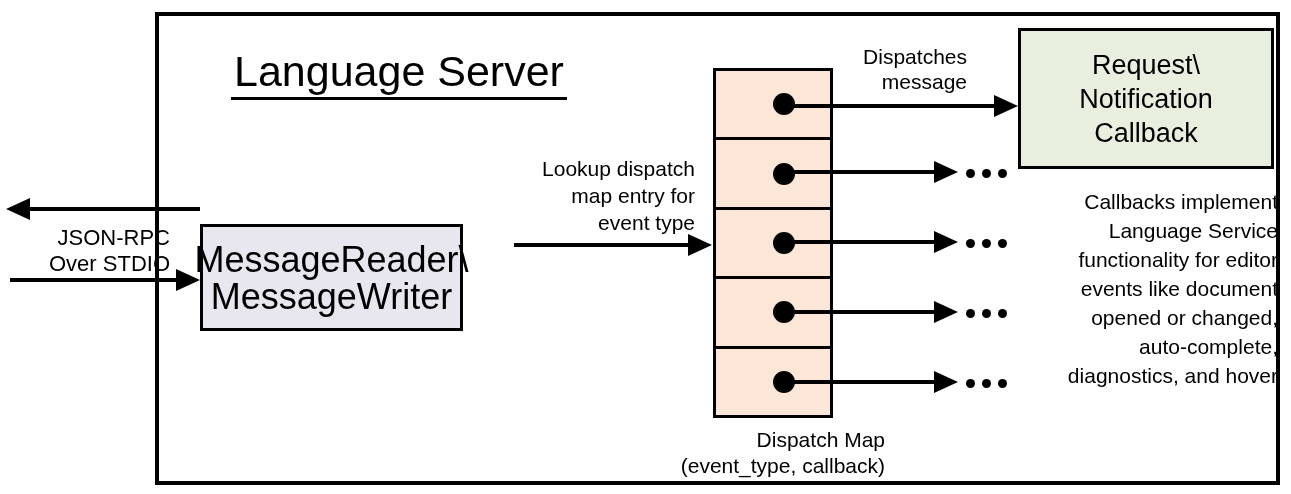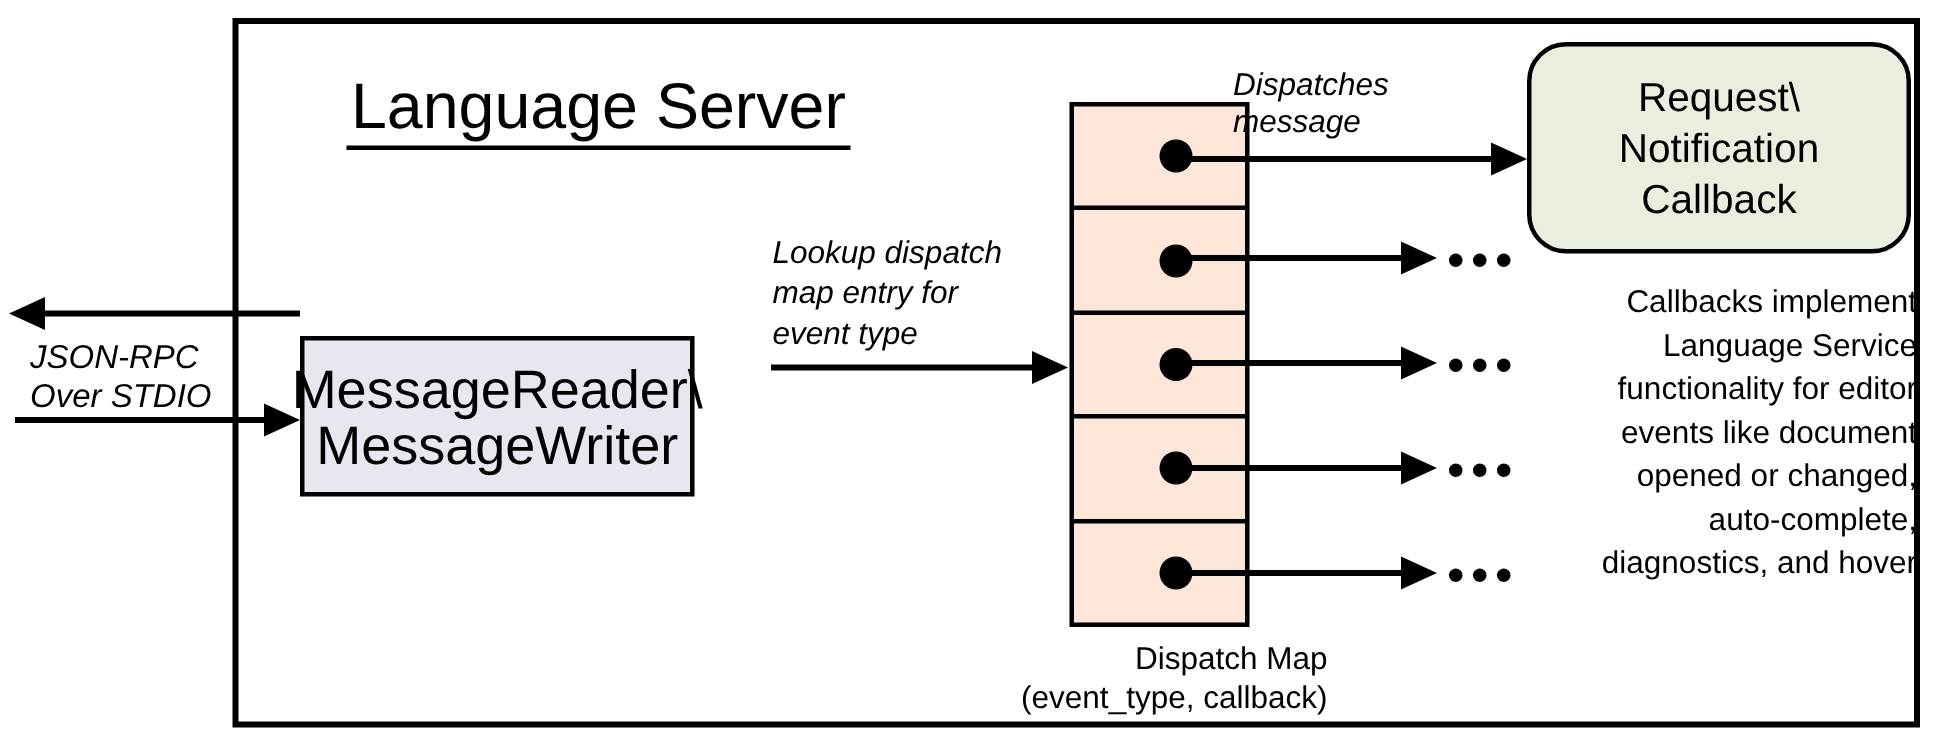--- a/index.html
+++ b/index.html
@@ -25,41 +25,41 @@
     display:flex; align-items:center; justify-content:center; text-align:center;
   }
   .reader-box {
     left:200px; top:192px; width:263px; height:107px;
     background:var(--reader-fill,#e8e7ef);
     font-size:36px; line-height:37px;margin-top:32px;
   }
   .callback-box {
     left:1018px; top:28px; width:256px; height:141px;
     background:var(--callback-fill,#e9efdf);
-    font-size:27px; line-height:34px;border-radius:26px;
+    font-size:27px; line-height:34px;
   }
   .dispatch-map {
     position:absolute; left:713px; top:68px; width:120px; height:350px;
     box-sizing:border-box; border:3px solid #000;
     background:var(--dispatch-fill,#fbe6d7);
     display:flex; flex-direction:column;
   }
   .dispatch-cell { flex:1; position:relative; border-bottom:3px solid #000; }
   .dispatch-cell:last-child { border-bottom:none; }
   .pointer-dot {
     position:absolute; left:57px; top:50%; transform:translateY(-50%);
     width:22px; height:22px; border-radius:50%; background:#000;
   }
 
   .caption { position:absolute; text-align:right; }
   .reader-caption { left:155px; top:307px; width:404px; font-size:22px; line-height:28px; }
   .dmap-caption   { left:660px; top:427px; width:225px; font-size:21px; line-height:26px; }
   .callbacks-note { left:1014px; top:187px; width:264px; font-size:21px; line-height:29px; }
 
-  .flow-label { position:absolute; text-align:left; font-style:italic; }
+  .flow-label { position:absolute; text-align:right; }
   .io-label         { left:20px;  top:225px; width:150px; font-size:22px; line-height:26px; }
   .lookup-label     { left:515px; top:155px; width:180px; font-size:21px; line-height:27px; }
   .dispatches-label { left:822px; top:44px;  width:145px; font-size:21px; line-height:25px; }
 
   .arrow-line { position:absolute; height:4px; background:#000; }
   .head-right {
     position:absolute; width:0; height:0;
     border-top:11px solid transparent; border-bottom:11px solid transparent;
     border-left:24px solid #000;
   }

